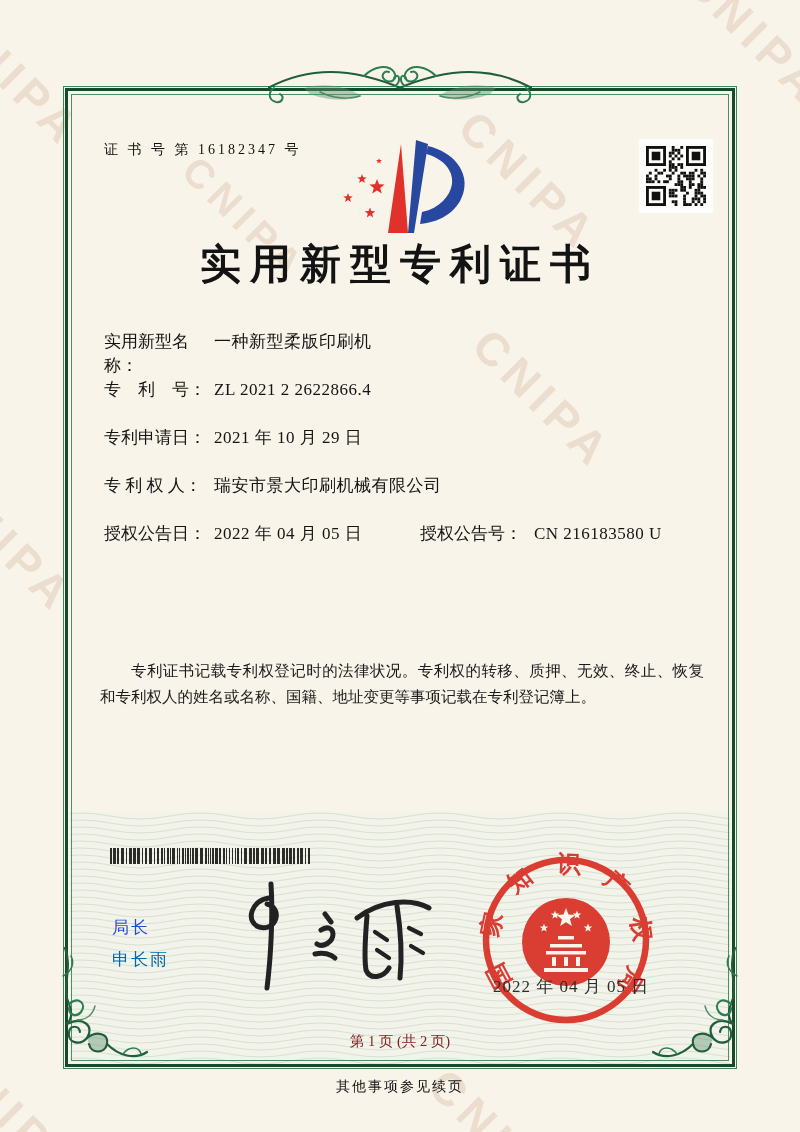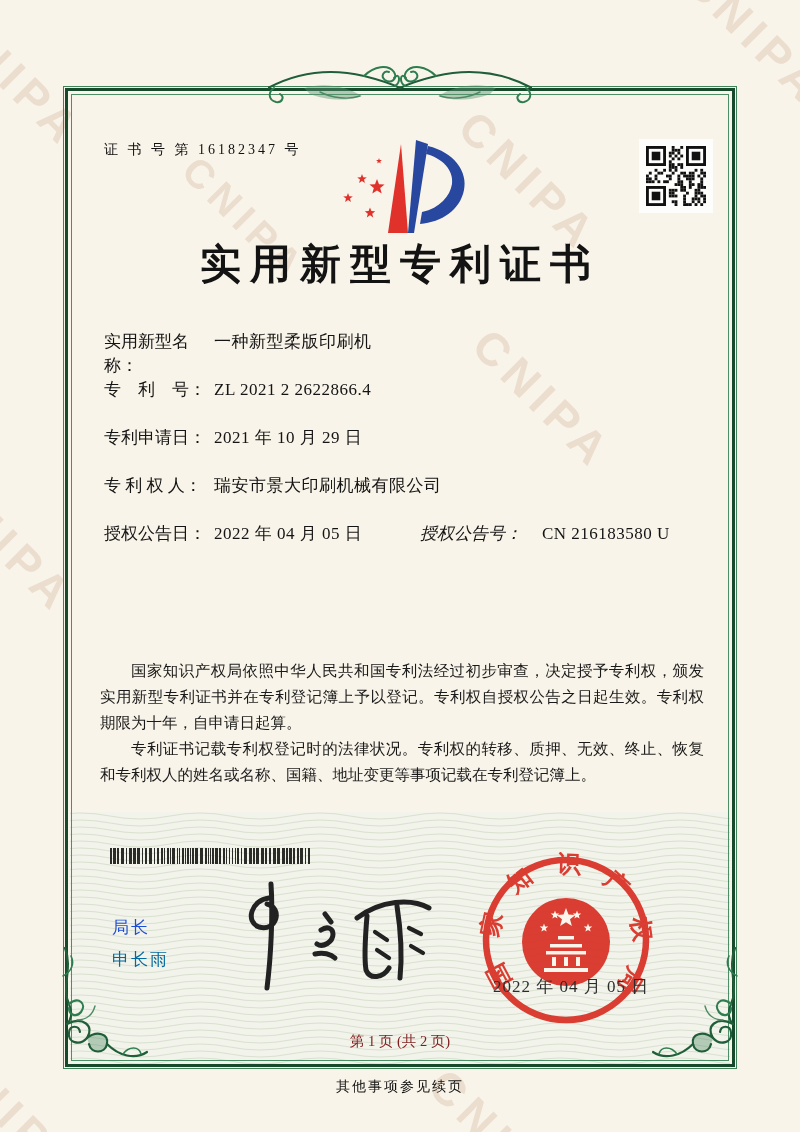--- a/index.html
+++ b/index.html
@@ -27,21 +27,21 @@
   .qr-wrap svg { position:absolute; left:7px; top:7px; }
 
   .title { position:absolute; left:65px; top:237px; width:670px; text-align:center;
            font-size:41px; font-weight:bold; letter-spacing:9px; color:#131313; }
 
   .fields { position:absolute; left:104px; top:330px; width:606px; font-size:17px; color:#141414; }
   .field-row { position:relative; height:48px; line-height:24px; }
   .field-label { display:inline-block; width:110px; vertical-align:top; }
   .field-value { letter-spacing:0.5px; }
   .pair2 { position:absolute; left:316px; top:0; }
-  .pair2 .field-label { width:auto; margin-right:20px;font-style:italic; }
+  .pair2 .field-label { width:auto; margin-right:12px; }
 
   .paragraphs { position:absolute; left:100px; top:658px; width:604px;
                 font-size:15.5px; line-height:26px; text-align:justify; color:#1a1a1a; }
   .paragraphs p { text-indent:2em; }
 
   .barcode { position:absolute; left:110px; top:848px; width:205px; height:16px; }
 
   .sig-title { position:absolute; left:112px; top:916px; font-size:17px; letter-spacing:2px; color:#1d4ed8; }
   .sig-name  { position:absolute; left:112px; top:948px; font-size:17px; letter-spacing:2px; color:#0369a1; }
   .sig-hand  { position:absolute; left:225px; top:870px; width:220px; height:140px; }
@@ -283,21 +283,20 @@
     </div>
     <div class="field-row">
       <span class="field-label">授权公告日：</span><span class="field-value">2022 年 04 月 05 日</span>
       <span class="pair2">
         <span class="field-label">授权公告号：</span><span class="field-value">CN 216183580 U</span>
       </span>
     </div>
   </div>
 
   <div class="paragraphs">
-    <p>国家知识产权局依照中华人民共和国专利法经过初步审查，决定授予专利权，颁发实用新型专利证书并在专利登记簿上予以登记。专利权自授权公告之日起生效。专利权期限为十年，自申请日起算。</p>
     <p>专利证书记载专利权登记时的法律状况。专利权的转移、质押、无效、终止、恢复和专利权人的姓名或名称、国籍、地址变更等事项记载在专利登记簿上。</p>
   </div>
 
   <svg class="barcode" id="barcode" viewBox="0 0 205 16" xmlns="http://www.w3.org/2000/svg">
       <rect x="0" y="0" width="2" height="16" fill="#2b2b28"></rect>
       <rect x="3" y="0" width="3" height="16" fill="#2b2b28"></rect>
       <rect x="7" y="0" width="2" height="16" fill="#2b2b28"></rect>
       <rect x="11" y="0" width="3" height="16" fill="#2b2b28"></rect>
       <rect x="16" y="0" width="1" height="16" fill="#2b2b28"></rect>
       <rect x="19" y="0" width="3" height="16" fill="#2b2b28"></rect>

